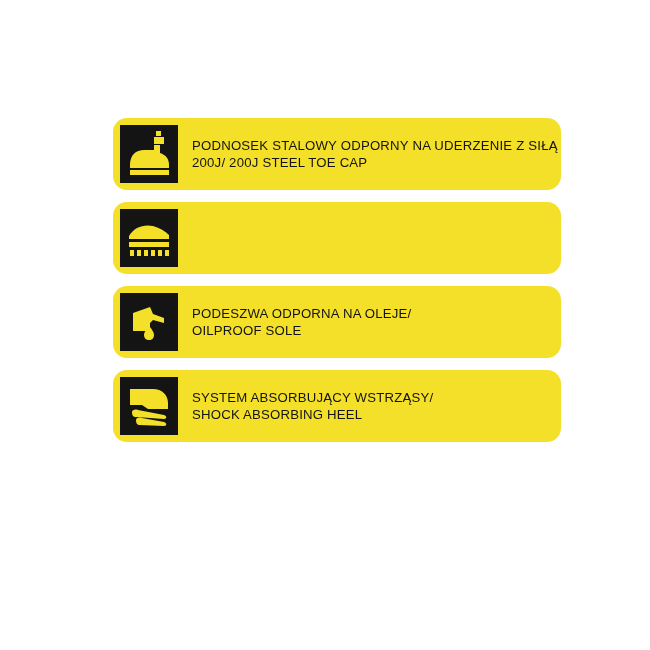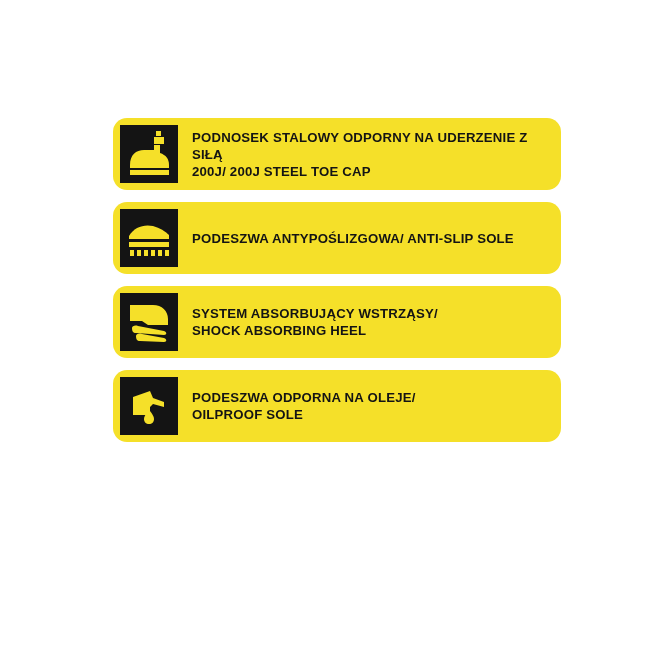--- a/index.html
+++ b/index.html
@@ -41,21 +41,21 @@
     align-items: center;
     justify-content: center;
   }
   .icon-box svg {
     display: block;
   }
   .feature-text {
     margin-left: 12px;
     color: #141414;
     font-size: 13.2px;
-    font-weight: bold;
+    font-weight: normal;
     letter-spacing: 0.2px;
     line-height: 17px;
     white-space: pre-line;
     text-transform: uppercase;
   }
 </style>
 </head>
 <body>
 
 <div id="feature-list">
@@ -76,42 +76,41 @@
 
   <div class="feature-row">
     <div class="icon-box">
       <svg width="58" height="58" viewBox="0 0 58 58">
         <rect x="0" y="0" width="58" height="58" fill="#141414"></rect>
         <path d="M9 27 C14 18 24 15 33 17 C40 19 45 22 49 26 L49 30 L9 30 Z" fill="#f5e029"></path>
         <path d="M9 33 L49 33 L49 38 L9 38 Z" fill="#f5e029"></path>
         <path d="M10 41 L14 41 L14 47 L10 47 Z M17 41 L21 41 L21 47 L17 47 Z M24 41 L28 41 L28 47 L24 47 Z M31 41 L35 41 L35 47 L31 47 Z M38 41 L42 41 L42 47 L38 47 Z M45 41 L49 41 L49 47 L45 47 Z" fill="#f5e029"></path>
       </svg>
     </div>
-    <div class="feature-text">PODESZWA ANTYPOŚLIZGOWA/ ANTI-SLIP SOLE</div>
+  </div>
+
+  <div class="feature-row">
+    <div class="icon-box">
+      <svg width="58" height="58" viewBox="0 0 58 58">
+        <rect x="0" y="0" width="58" height="58" fill="#141414"></rect>
+        <path d="M13 20 L30 14 L33 21 L44 25 L44 30 L33 27 L30 30 L30 38 L13 38 Z" fill="#f5e029"></path>
+        <path d="M24 42 C24 38 29 33 29 33 C29 33 34 38 34 42 C34 45 32 47 29 47 C26 47 24 45 24 42 Z" fill="#f5e029"></path>
+      </svg>
+    </div>
+    <div class="feature-text">PODESZWA ODPORNA NA OLEJE/
+OILPROOF SOLE</div>
   </div>
 
   <div class="feature-row">
     <div class="icon-box">
       <svg width="58" height="58" viewBox="0 0 58 58">
         <rect x="0" y="0" width="58" height="58" fill="#141414"></rect>
         <path d="M10 12 L33 12 C42 12 48 18 48 26 L48 32 L28 32 L22 28 L10 28 Z" fill="#f5e029"></path>
         <path d="M12 35 C12 33 15 32 18 33 L44 38 C47 39 47 42 44 42 L16 40 C13 40 12 38 12 35 Z" fill="#f5e029"></path>
         <path d="M16 43 C16 41 19 40 22 41 L44 45 C47 46 47 49 44 49 L20 48 C17 48 16 46 16 43 Z" fill="#f5e029"></path>
       </svg>
     </div>
     <div class="feature-text">SYSTEM ABSORBUJĄCY WSTRZĄSY/
 SHOCK ABSORBING HEEL</div>
   </div>
 
-  <div class="feature-row">
-    <div class="icon-box">
-      <svg width="58" height="58" viewBox="0 0 58 58">
-        <rect x="0" y="0" width="58" height="58" fill="#141414"></rect>
-        <path d="M13 20 L30 14 L33 21 L44 25 L44 30 L33 27 L30 30 L30 38 L13 38 Z" fill="#f5e029"></path>
-        <path d="M24 42 C24 38 29 33 29 33 C29 33 34 38 34 42 C34 45 32 47 29 47 C26 47 24 45 24 42 Z" fill="#f5e029"></path>
-      </svg>
-    </div>
-    <div class="feature-text">PODESZWA ODPORNA NA OLEJE/
-OILPROOF SOLE</div>
-  </div>
-
 
 </div>
 
 </body></html>

